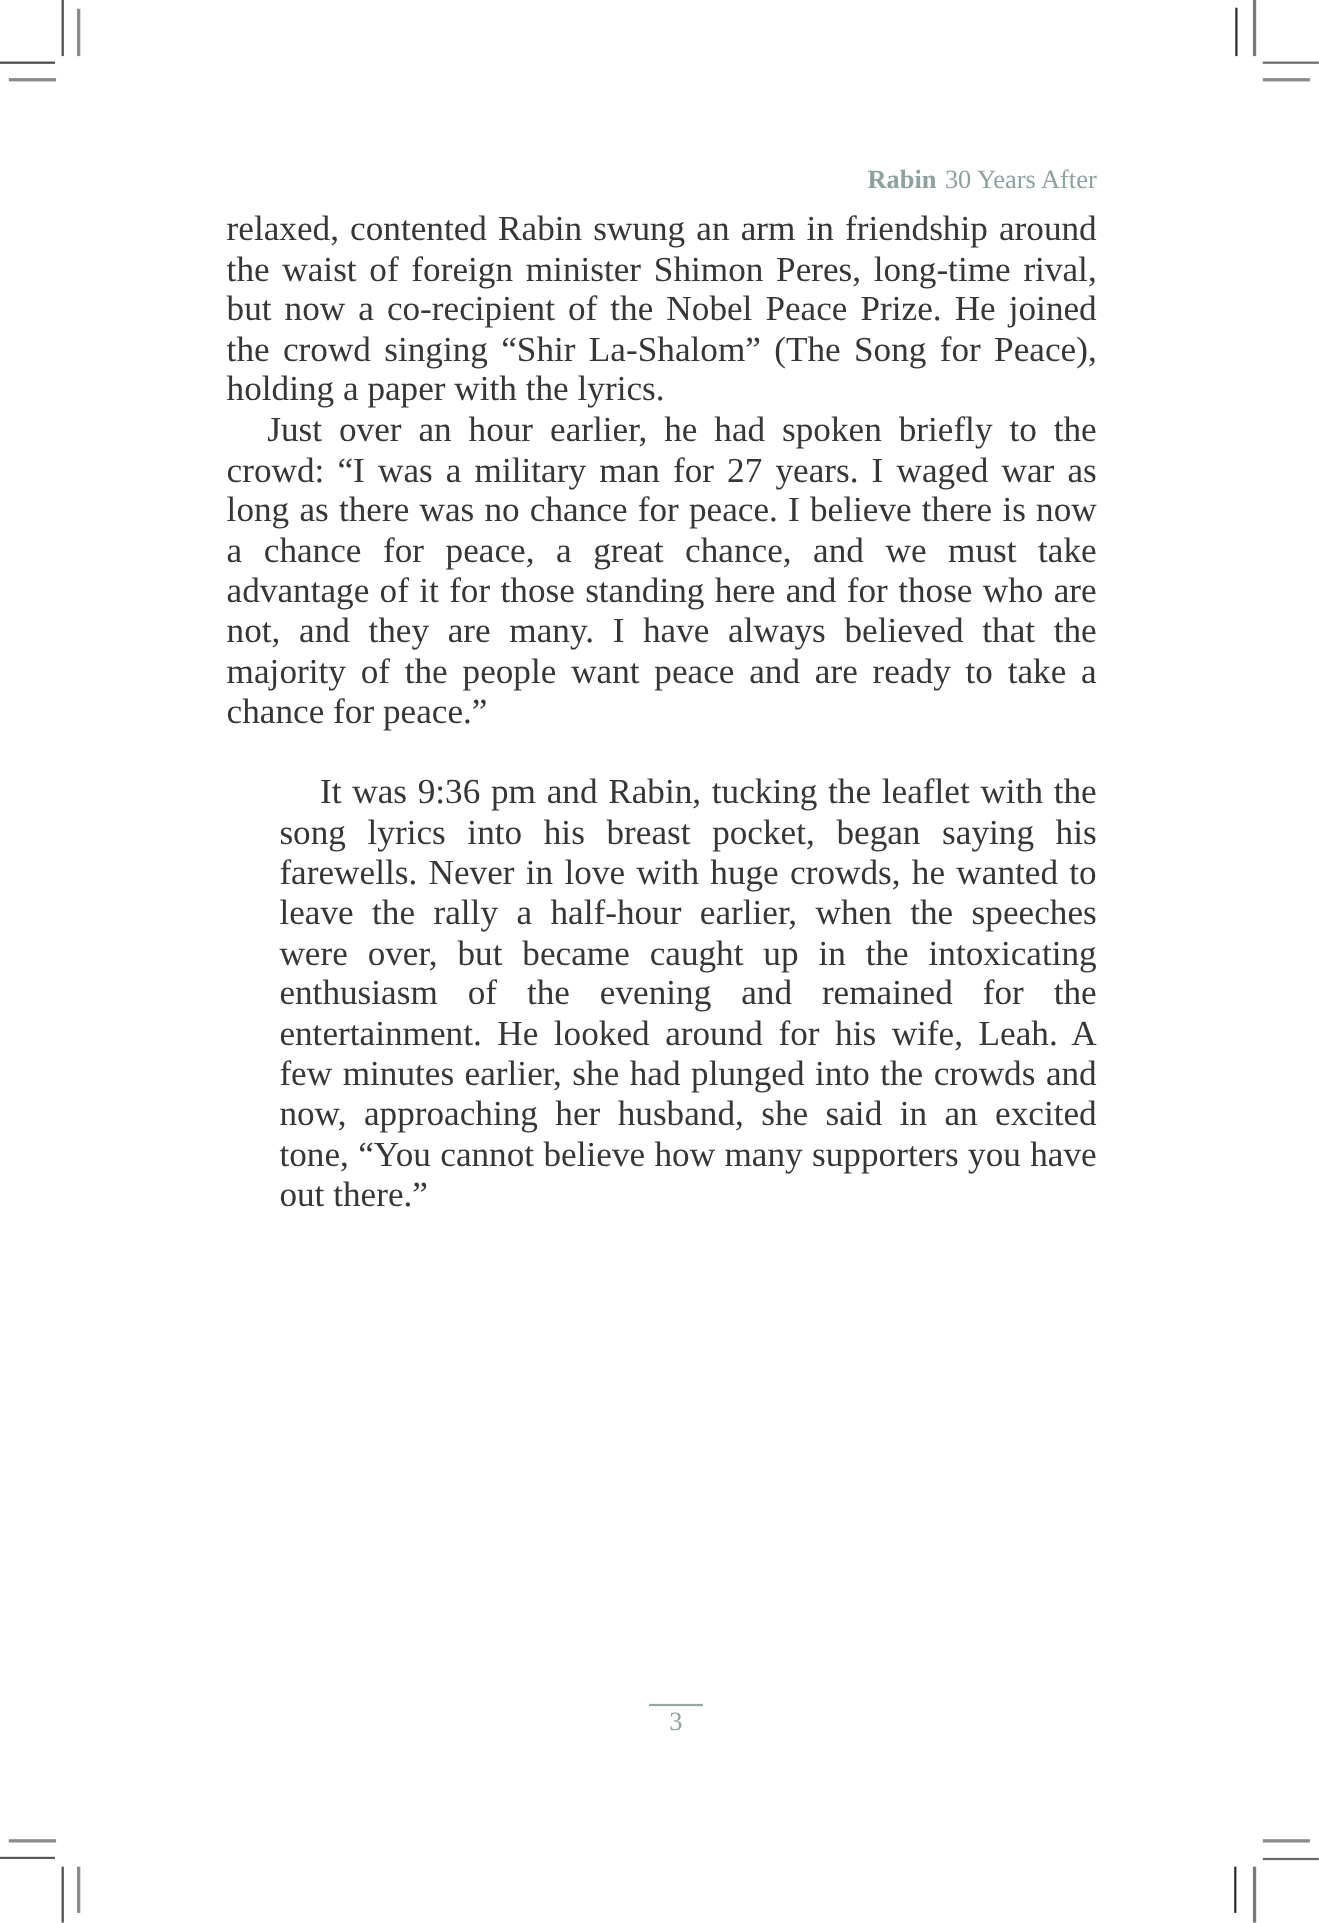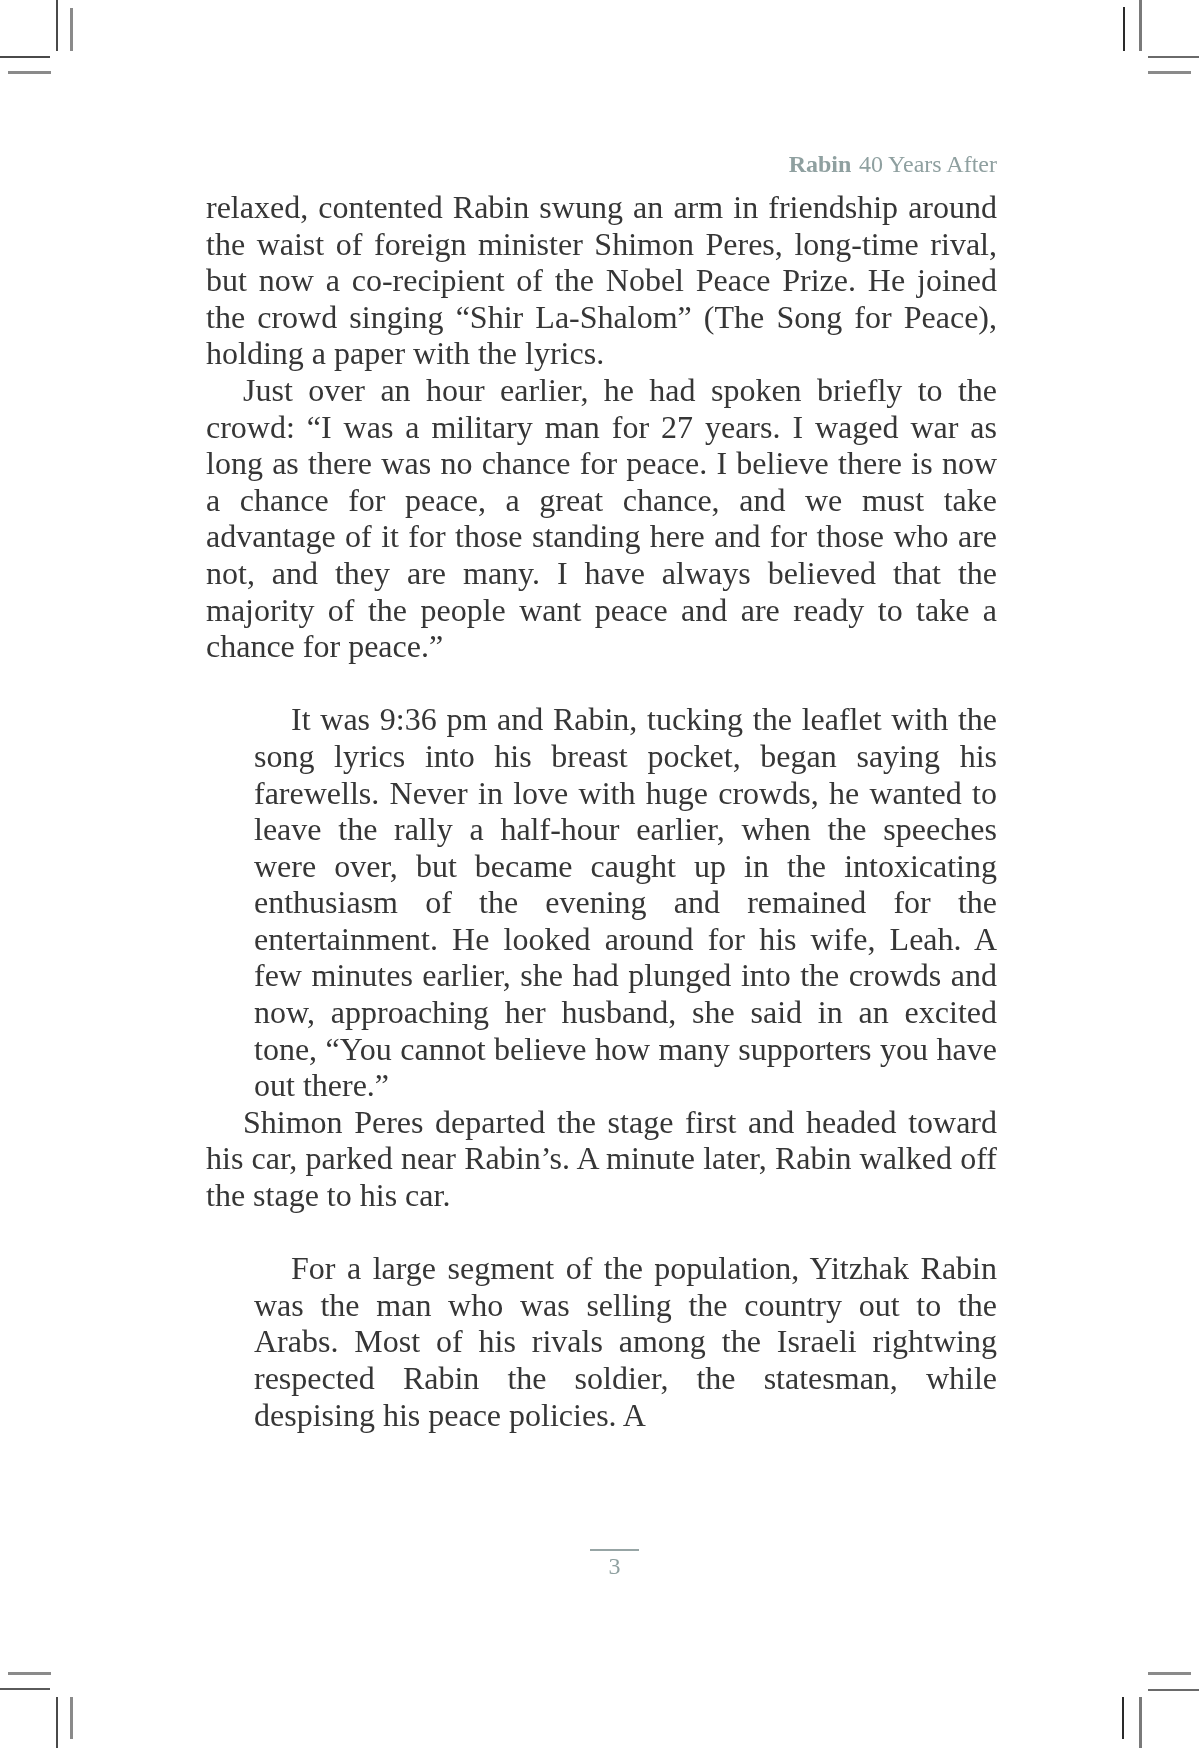--- a/index.html
+++ b/index.html
@@ -81,27 +81,25 @@
 <div class="cm" style="left:0; top:1688px; width:50px; height:2px; background:#5a5a5a;"></div>
 <div class="cm" style="left:56px; top:1697px; width:2px; height:51px; background:#4a4a4a;"></div>
 <div class="cm" style="left:70px; top:1697px; width:3px; height:42px; background:#8a8a8a;"></div>
 
 <div class="cm" style="left:1148px; top:1672px; width:43px; height:3px; background:#8a8a8a;"></div>
 <div class="cm" style="left:1148px; top:1689px; width:51px; height:2px; background:#6a6a6a;"></div>
 <div class="cm" style="left:1122px; top:1697px; width:2px; height:42px; background:#2a2a2a;"></div>
 <div class="cm" style="left:1139px; top:1697px; width:3px; height:51px; background:#7a7a7a;"></div>
 
 <div class="running-header">
-  <span class="hdr-bold">Rabin</span><span class="hdr-rest">40 Years After</span>
+  <span class="hdr-bold">Rabin</span><span class="hdr-rest">30 Years After</span>
 </div>
 
 <div class="text-block" id="paragraphs">
     <p class="para">relaxed, contented Rabin swung an arm in friendship around the waist of foreign minister Shimon Peres, long-time rival, but now a co-recipient of the Nobel Peace Prize. He joined the crowd singing “Shir La-Shalom” (The Song for Peace), holding a paper with the lyrics.</p>
     <p class="para indent">Just over an hour earlier, he had spoken briefly to the crowd: “I was a military man for 27 years. I waged war as long as there was no chance for peace. I believe there is now a chance for peace, a great chance, and we must take advantage of it for those standing here and for those who are not, and they are many. I have always believed that the majority of the people want peace and are ready to take a chance for peace.”</p>
     <p class="para indent spacer">It was 9:36 pm and Rabin, tucking the leaflet with the song lyrics into his breast pocket, began saying his farewells. Never in love with huge crowds, he wanted to leave the rally a half-hour earlier, when the speeches were over, but became caught up in the intoxicating enthusiasm of the evening and remained for the entertainment. He looked around for his wife, Leah. A few minutes earlier, she had plunged into the crowds and now, approaching her husband, she said in an excited tone, “You cannot believe how many supporters you have out there.”</p>
-    <p class="para indent">Shimon Peres departed the stage first and headed toward his car, parked near Rabin’s. A minute later, Rabin walked off the stage to his car.</p>
-    <p class="para indent spacer">For a large segment of the population, Yitzhak Rabin was the man who was selling the country out to the Arabs. Most of his rivals among the Israeli rightwing respected Rabin the soldier, the statesman, while despising his peace policies. A</p>
   </div>
 
 <div class="footer">
   <div class="footer-rule"></div>
   <div class="page-number">3</div>
 </div>
 
 </body></html>

